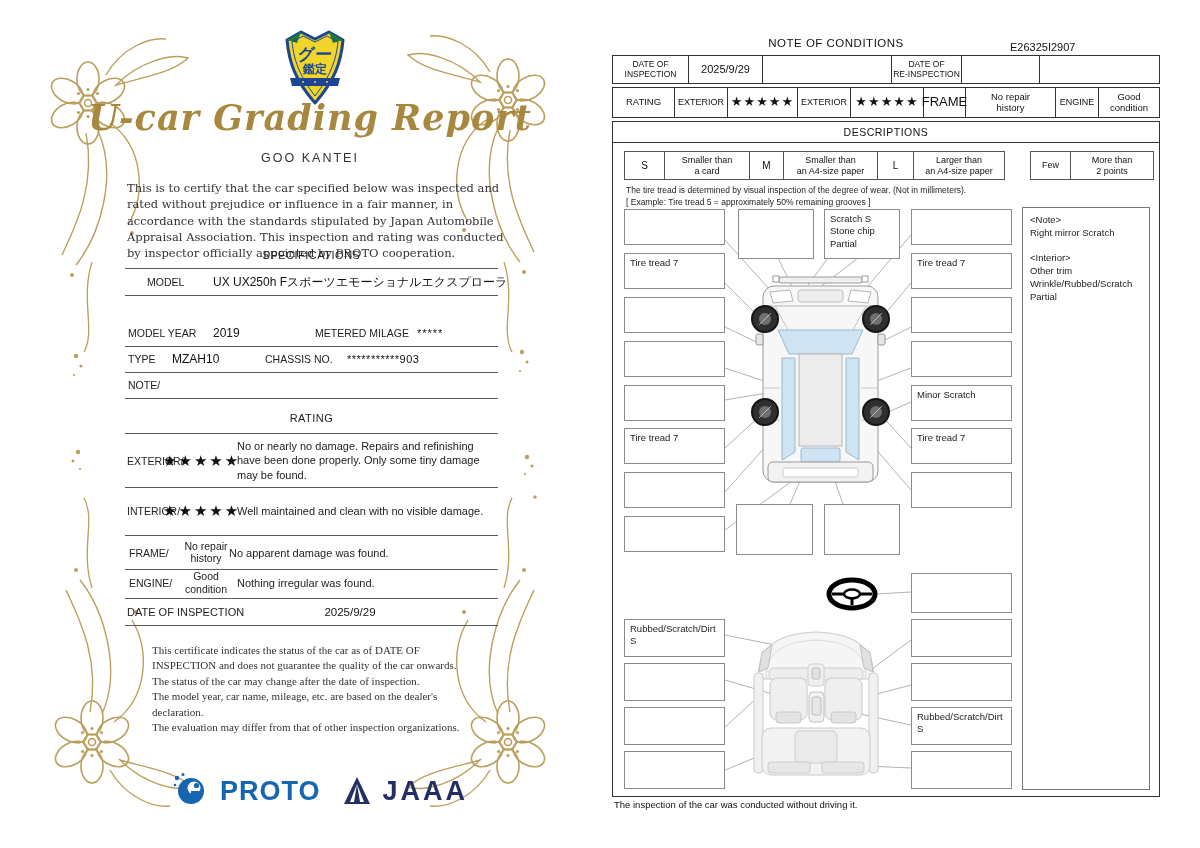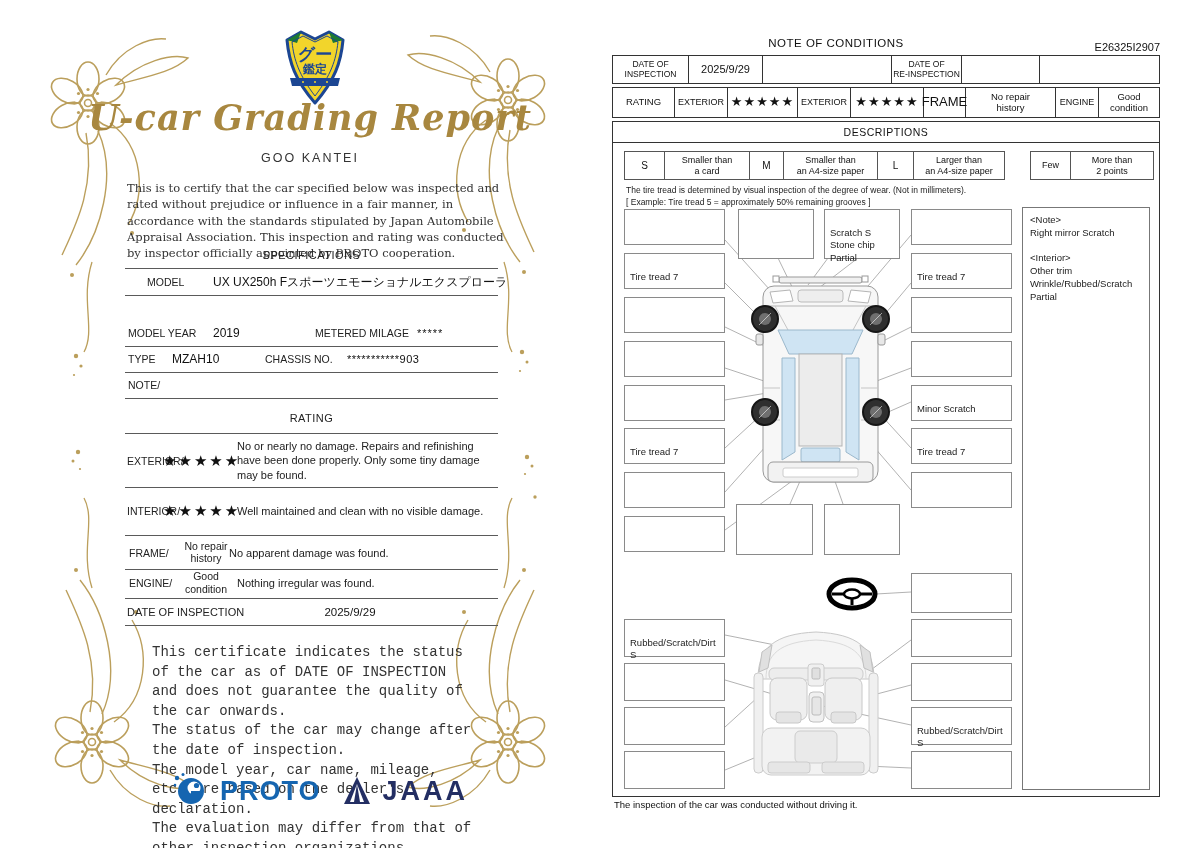--- a/index.html
+++ b/index.html
@@ -15,46 +15,46 @@
   .lp-sub{font-size:12.5px;letter-spacing:2px;text-align:center;color:#333}
   .serif{font-family:"DejaVu Serif","Liberation Serif",serif;font-size:11.5px;line-height:1.42;color:#333}
   .sec-head{font-size:11px;letter-spacing:.5px;text-align:center;color:#222}
   .t-row{position:absolute;left:125px;width:373px;border-bottom:1px solid #5a5a5a}
   .t-row.first{border-top:1px solid #5a5a5a}
   .cl{position:absolute;top:50%;transform:translateY(-50%);font-size:10.5px;color:#222;white-space:nowrap}
   .cv{position:absolute;top:50%;transform:translateY(-50%);font-size:12px;color:#111;white-space:nowrap}
   .stars-l{position:absolute;top:50%;transform:translateY(-50%);font-size:15px;letter-spacing:2px;color:#111;white-space:nowrap}
   .desc{position:absolute;top:50%;transform:translateY(-50%);font-size:11px;line-height:1.32;color:#222}
   .val2{position:absolute;top:50%;transform:translateY(-50%);font-size:10.5px;line-height:1.2;text-align:center;white-space:pre-line;color:#222}
-  .disc-line{font-family:Liberation Mono, monospace;font-size:14px;line-height:1.4;color:#333}
+  .disc-line{font-family:Liberation Serif, serif;font-size:11px;line-height:1.4;color:#333}
   .logo-row{display:flex;align-items:flex-end;justify-content:center;gap:12px}
   .proto-text{font-size:27px;font-weight:bold;color:#1565b0;letter-spacing:1px}
   .jaaa-text{font-size:27px;font-weight:bold;color:#232e63;letter-spacing:3px}
   .badge-txt{position:absolute;width:64px;text-align:center;color:#1c4693;font-weight:bold;line-height:1}
 
   
   .rp-title{font-size:11.5px;letter-spacing:.5px;text-align:center;color:#111}
-  .rp-code{font-size:11px;color:#111;text-align:right}
+  .rp-code{font-size:11px;color:#111;}
   .trow{position:absolute;display:flex;border:1px solid #333;background:#fff;box-sizing:border-box}
   .tcell{border-right:1px solid #333;display:flex;align-items:center;justify-content:center;
          text-align:center;font-size:8.5px;line-height:1.15;white-space:pre-line;box-sizing:border-box;color:#111}
   .tcell:last-child{border-right:none}
   .tcell .big{font-size:11px}
   .tcell .stars{font-size:13px;letter-spacing:1px}
   .tcell .med{font-size:9.5px;line-height:1.15}
   .lgrow{position:absolute;display:flex;border:1px solid #555;background:#fff;box-sizing:border-box}
   .lgcell{border-right:1px solid #555;display:flex;align-items:center;justify-content:center;
           text-align:center;font-size:9px;line-height:1.15;white-space:pre-line;box-sizing:border-box;color:#111}
   .lgcell:last-child{border-right:none}
   .descbox{position:absolute;border:1px solid #333;background:#fff;box-sizing:border-box}
   .desc-head{position:absolute;border-bottom:1px solid #333;display:flex;align-items:center;justify-content:center;
              font-size:10.5px;letter-spacing:.5px;color:#111;box-sizing:border-box}
   .tinynote{position:absolute;font-size:8.5px;color:#222;line-height:1.5;white-space:nowrap}
   .box{position:absolute;border:1px solid #8a8a8a;background:#fff;font-size:9.5px;line-height:1.3;
-       color:#222;padding:17px 5px;white-space:pre-line;box-sizing:border-box}
+       color:#222;padding:3px 5px;white-space:pre-line;box-sizing:border-box}
   .note-panel{position:absolute;border:1px solid #777;background:#fff;box-sizing:border-box;
               font-size:9.5px;line-height:1.35;color:#222;padding:6px 7px;white-space:pre-line}
   .rp-footer{font-size:9.5px;font-weight:normal;color:#111;white-space:nowrap}
 </style>
 </head>
 <body>
 
 <svg class="abs" width="1200" height="848" viewBox="0 0 1200 848" style="left:0;top:0">
   <defs>
     <g id="orn-flower" stroke="#bb9f5c" fill="none" stroke-width="1.6">

